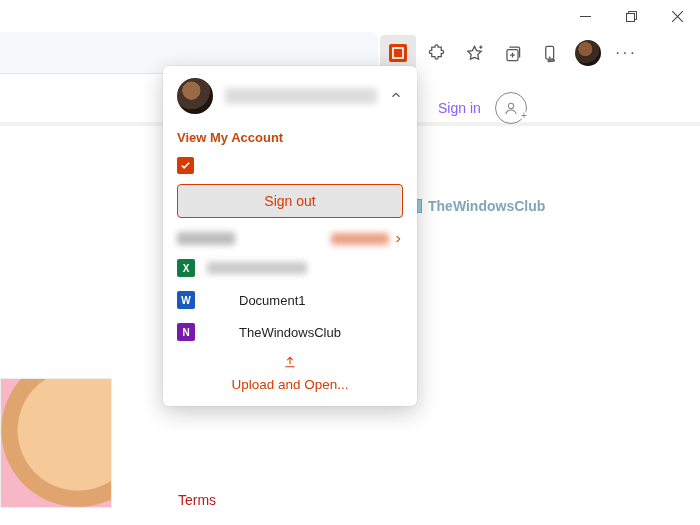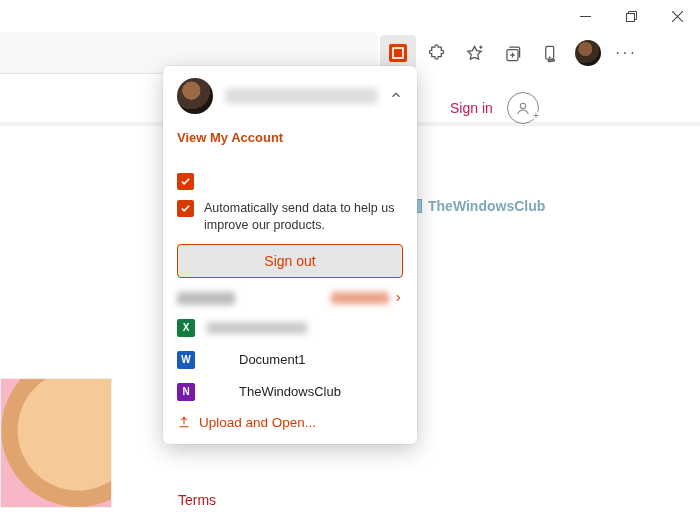--- a/index.html
+++ b/index.html
@@ -21,52 +21,52 @@
   .avatar-sm { width:26px; height:26px; border-radius:50%; background: radial-gradient(circle at 40% 35%, #8a5a3a 0 30%, #3a2a20 31% 60%, #1a1310 61% 100%); }
   .ext-icon { color:#555; }
   .more-dots { letter-spacing:2px; font-size:16px; color:#555; }
 
   
   .page { position:absolute; top:74px; left:0; right:0; bottom:0; }
   .hero-strip { position:absolute; left:0; top:48px; width:100%; height:4px; background:#f2f2f2; }
   .thumb { position:absolute; left:0; top:304px; width:112px; height:130px; background: radial-gradient(circle at 70% 40%, #f6c999 0 55%, #e0a56f 56% 70%, #f7b7c6 71% 100%); border:1px solid #eee; }
   .terms { position:absolute; left:178px; top:418px; font-weight:400; font-size:14px; color:#b91c1c; }
   .signin-row { position:absolute; left:438px; top:18px; display:flex; align-items:center; gap:14px; }
-  .signin-txt { font-size:14px; color:#be185d;margin-left:12px; }
+  .signin-txt { font-size:14px; color:#8b5cf6; }
   .signin-avatar { width:32px; height:32px; border:1.5px solid #888; border-radius:50%; display:flex; align-items:center; justify-content:center; position:relative; }
   .signin-avatar svg { color:#888; }
   .signin-avatar .plus { position:absolute; right:-1px; bottom:2px; font-size:10px; color:#888; background:#fff; border-radius:50%; line-height:1; }
 
   
   .watermark { position:absolute; left:408px; top:198px; color:#7fa7b9; font-size:14px; font-weight:600; display:flex; align-items:center; gap:6px; }
   .wm-sq { width:14px; height:14px; background:#9dc7dd; border:1px solid #7fa7b9; }
 
   
   .panel { position:absolute; left:163px; top:66px; width:254px; background:#fff; border-radius:6px; box-shadow: 0 6px 22px rgba(0,0,0,.22), 0 0 0 1px rgba(0,0,0,.04); padding: 12px 14px 14px; }
   .panel-head { display:flex; align-items:center; gap:12px; margin-bottom:16px; }
   .avatar-lg { width:36px; height:36px; border-radius:50%; background: radial-gradient(circle at 40% 35%, #9a6a44 0 28%, #46342a 29% 58%, #1d1510 59% 100%); box-shadow: inset 0 0 0 1px rgba(0,0,0,.1); }
   .name-blur { flex:1; height:16px; border-radius:3px; background:#ddd; filter: blur(3px); }
   .chev { color:#555; }
   .link { color:#c8470a; font-weight:600; font-size:13px; }
-  .view-account { display:block; margin: 2px 0 28px; }
+  .view-account { display:block; margin: 2px 0 12px; }
   .check-row { display:flex; gap:10px; margin: 8px 0 10px; align-items:flex-start; }
   .checkbox { width:17px; height:17px; background:#d83b01; border-radius:2px; display:flex; align-items:center; justify-content:center; flex:0 0 17px; }
   .checkbox svg { color:#fff; }
   .check-label { font-size:12.5px; color:#333; line-height:1.35; }
   .signout { margin-top:10px; border:1.5px solid #d83b01; color:#d83b01; background:#e5e5e5; border-radius:4px; width:100%; height:34px; font-size:14px; font-weight:400; display:flex; align-items:center; justify-content:center; }
   .section-blur { display:flex; justify-content:space-between; align-items:center; margin:14px 0 6px; }
   .sb-left { width:58px; height:13px; background:#bcbcbc; border-radius:2px; filter: blur(3px); }
   .sb-right { display:flex; align-items:center; gap:4px; color:#d83b01; }
   .sb-right-blur { width:58px; height:12px; background:#e9a186; border-radius:2px; filter: blur(3px); }
   .file-row { display:flex; align-items:center; gap:12px; margin:14px 0; }
   .file-icon { width:18px; height:18px; border-radius:2px; display:flex; align-items:center; justify-content:center; color:#fff; font-size:10px; font-weight:700; font-family: "Segoe UI", Arial, sans-serif; }
   .xl { background:#107c41; } .wd { background:#185abd; } .on { background:#7719aa; }
   .file-name { font-size:13px; color:#222;margin-left:32px; }
   .file-blur { width:100px; height:12px; background:#c9c9c9; border-radius:2px; filter: blur(3px); }
-  .upload { display:flex; align-items:center; gap:8px; color:#d83b01; font-size:13.5px; margin-top:14px; }
+  .upload { display:flex; align-items:center; gap:8px; color:#d83b01; font-size:13.5px; margin-top:14px;flex-direction:column; }
 </style>
 </head>
 <body>
 
 <div class="titlebar">
   <div class="win-controls">
     <div class="win-btn" title="Minimize">
       <svg width="11" height="11" viewBox="0 0 11 11">
           <path d="M0 5.5h11" stroke="currentColor" stroke-width="1"></path>
         </svg>
@@ -165,28 +165,20 @@
   <a class="link view-account">View My Account</a>
 
   <div class="check-row">
     <span class="checkbox">
       <svg width="11" height="11" viewBox="0 0 24 24" fill="none" stroke="currentColor" stroke-width="3.5">
           <path d="M4 12l5 5L20 6"></path>
         </svg>
     </span>
   </div>
 
-  <div class="check-row">
-    <span class="checkbox">
-      <svg width="11" height="11" viewBox="0 0 24 24" fill="none" stroke="currentColor" stroke-width="3.5">
-          <path d="M4 12l5 5L20 6"></path>
-        </svg>
-    </span>
-    <span class="check-label">Automatically send data to help us improve our products.</span>
-  </div>
 
   <button class="signout">Sign out</button>
 
   <div class="section-blur">
     <span class="sb-left"></span>
     <span class="sb-right">
       <span class="sb-right-blur"></span>
       <svg width="10" height="10" viewBox="0 0 24 24" fill="none" stroke="#d83b01" stroke-width="2.5">
           <path d="M9 5l7 7-7 7"></path>
         </svg>

